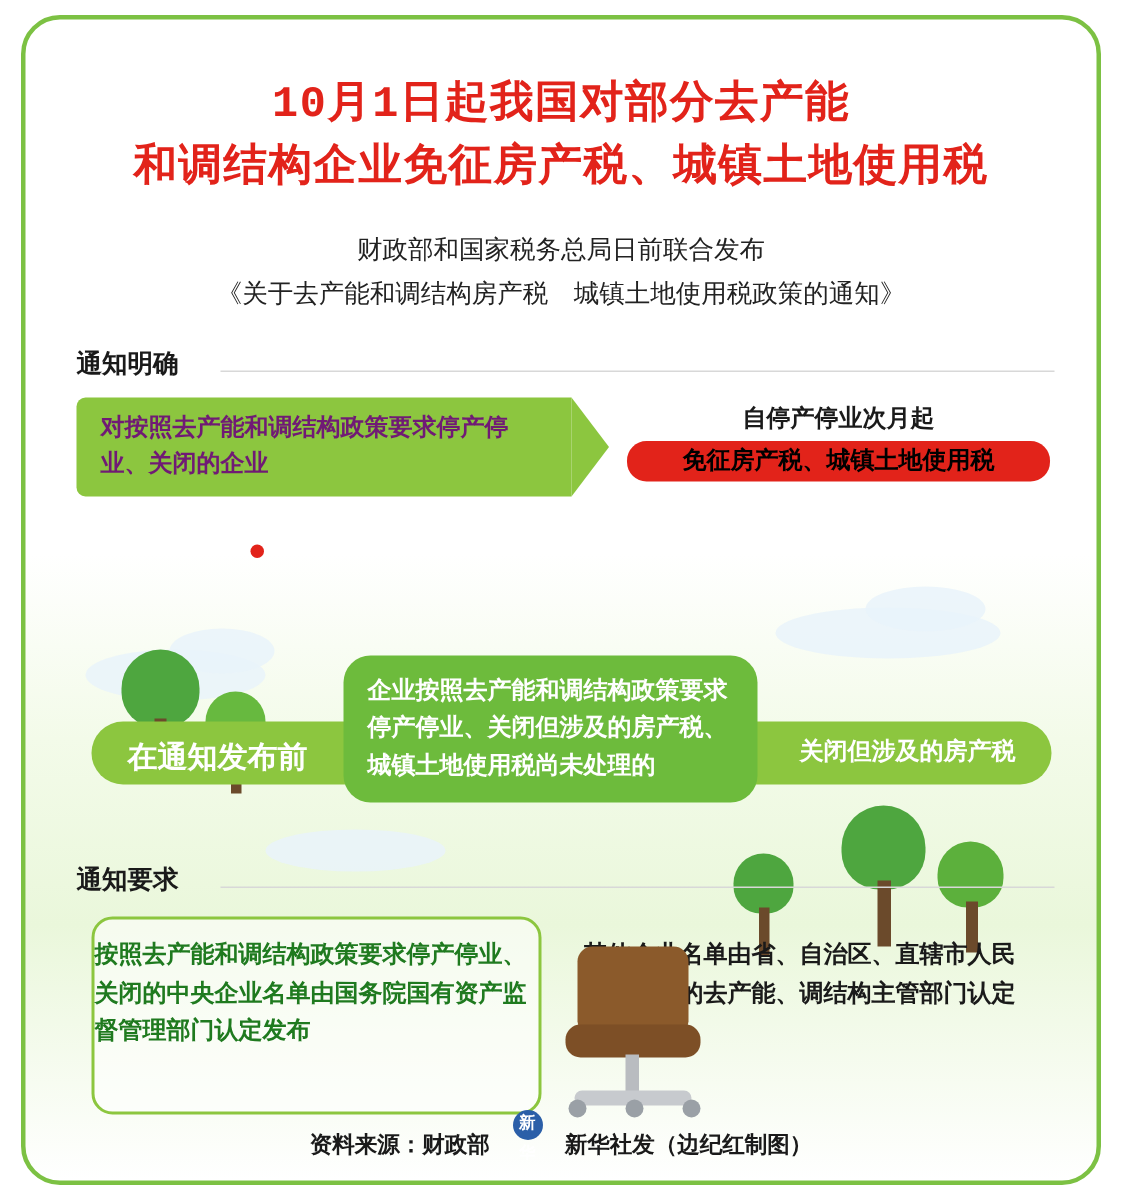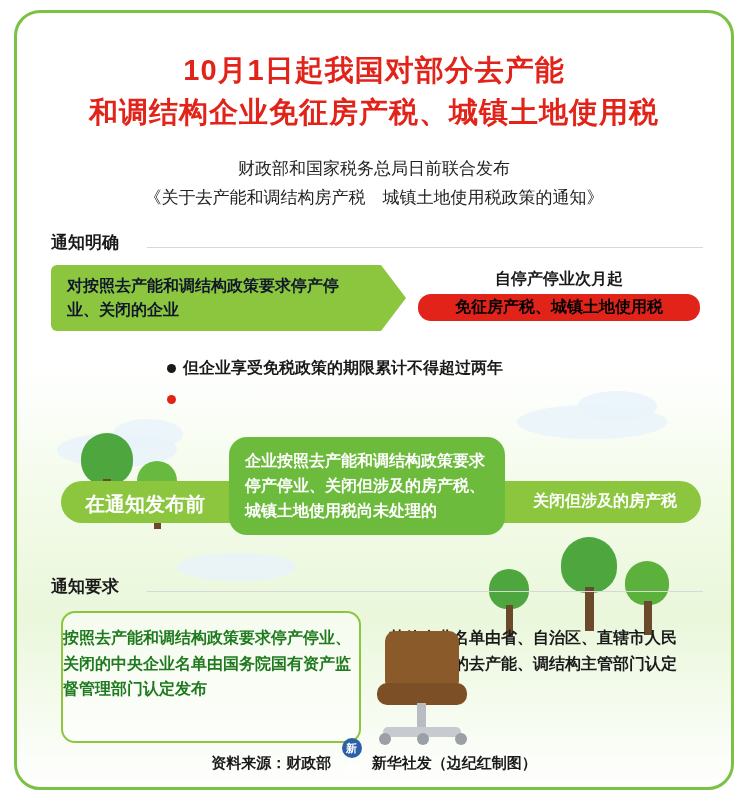--- a/index.html
+++ b/index.html
@@ -7,20 +7,21 @@
     width:748px;height:800px;
     background:#ffffff;
     font-family:"Liberation Sans","DejaVu Sans",sans-serif;
     overflow:hidden;
   }
   .poster{
     position:relative;
     width:656px;height:800px;
     background:#ffffff;
     box-sizing:border-box;
+    font-family:Liberation Mono, monospace;
   }
   
   .frame{
     position:absolute;
     left:14px;top:10px;
     width:720px;height:780px;
     border:3px solid #7cc143;
     border-radius:26px;
     box-sizing:border-box;
     background:linear-gradient(#ffffff 0%,#ffffff 46%,#f3fbe9 62%,#eaf7db 78%,#ffffff 100%);
@@ -81,21 +82,21 @@
     right:-25px;top:0;
     width:0;height:0;
     border-top:33px solid transparent;
     border-bottom:33px solid transparent;
     border-left:25px solid #8cc63f;
   }
   .banner-left-text{
     position:absolute;
     left:16px;top:9px;
     width:300px;
-    color:#0f172a;
+    color:#701a75;
     font-size:16px;
     line-height:1.5;
     font-weight:bold;
   }
   .banner-right{
     position:absolute;
     left:360px;top:0;
     width:296px;height:66px;
   }
   .banner-r1{
@@ -270,23 +271,20 @@
       <div class="banner-left">
         <div class="banner-left-text">对按照去产能和调结构政策要求停产停业、关闭的企业</div>
       </div>
       <div class="banner-right">
         <div class="banner-r1">自停产停业次月起</div>
         <div class="banner-r2">免征房产税、城镇土地使用税</div>
       </div>
     </div>
 
     <div class="bullets">
-      <div class="bullet black">
-        <span class="dot"></span><span>但企业享受免税政策的期限累计不得超过两年</span>
-      </div>
       <div class="bullet red">
         <span class="dot"></span>
       </div>
     </div>
 
     <div class="tree" style="left:60px;top:420px;width:60px;height:90px;">
       <div class="crown" style="left:4px;top:0;width:52px;height:52px;"></div>
       <div class="trunk" style="left:26px;top:46px;width:8px;height:40px;"></div>
     </div>
     <div class="tree" style="left:118px;top:448px;width:44px;height:70px;">

